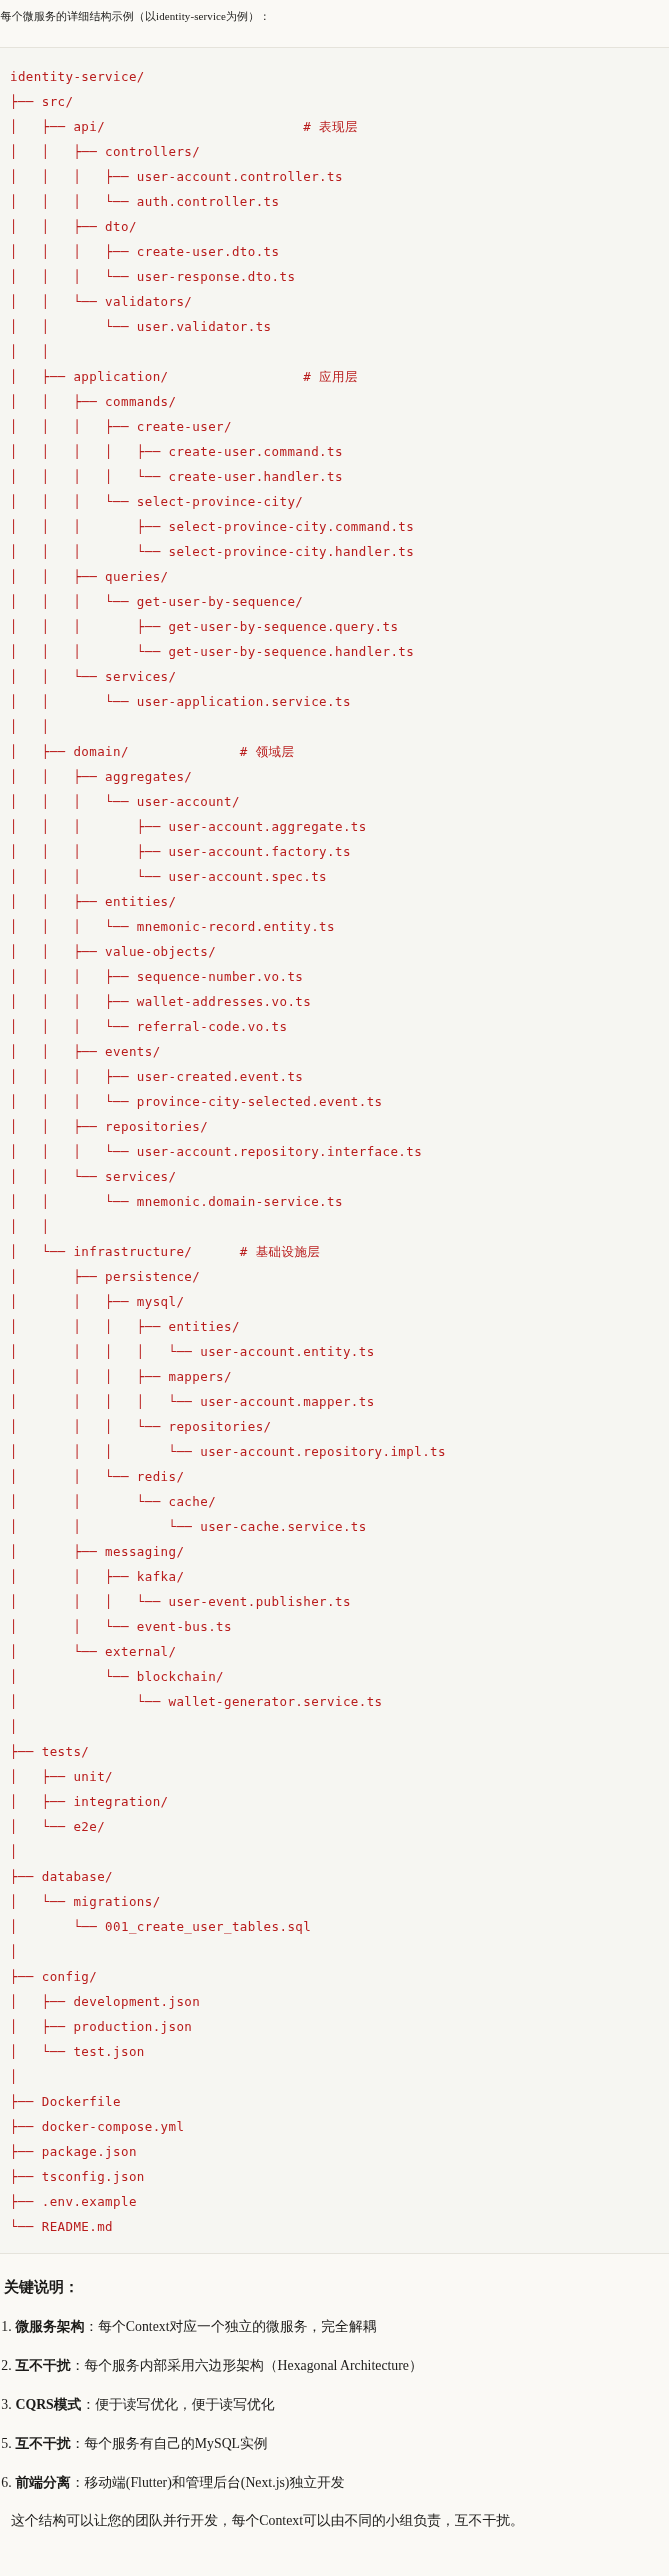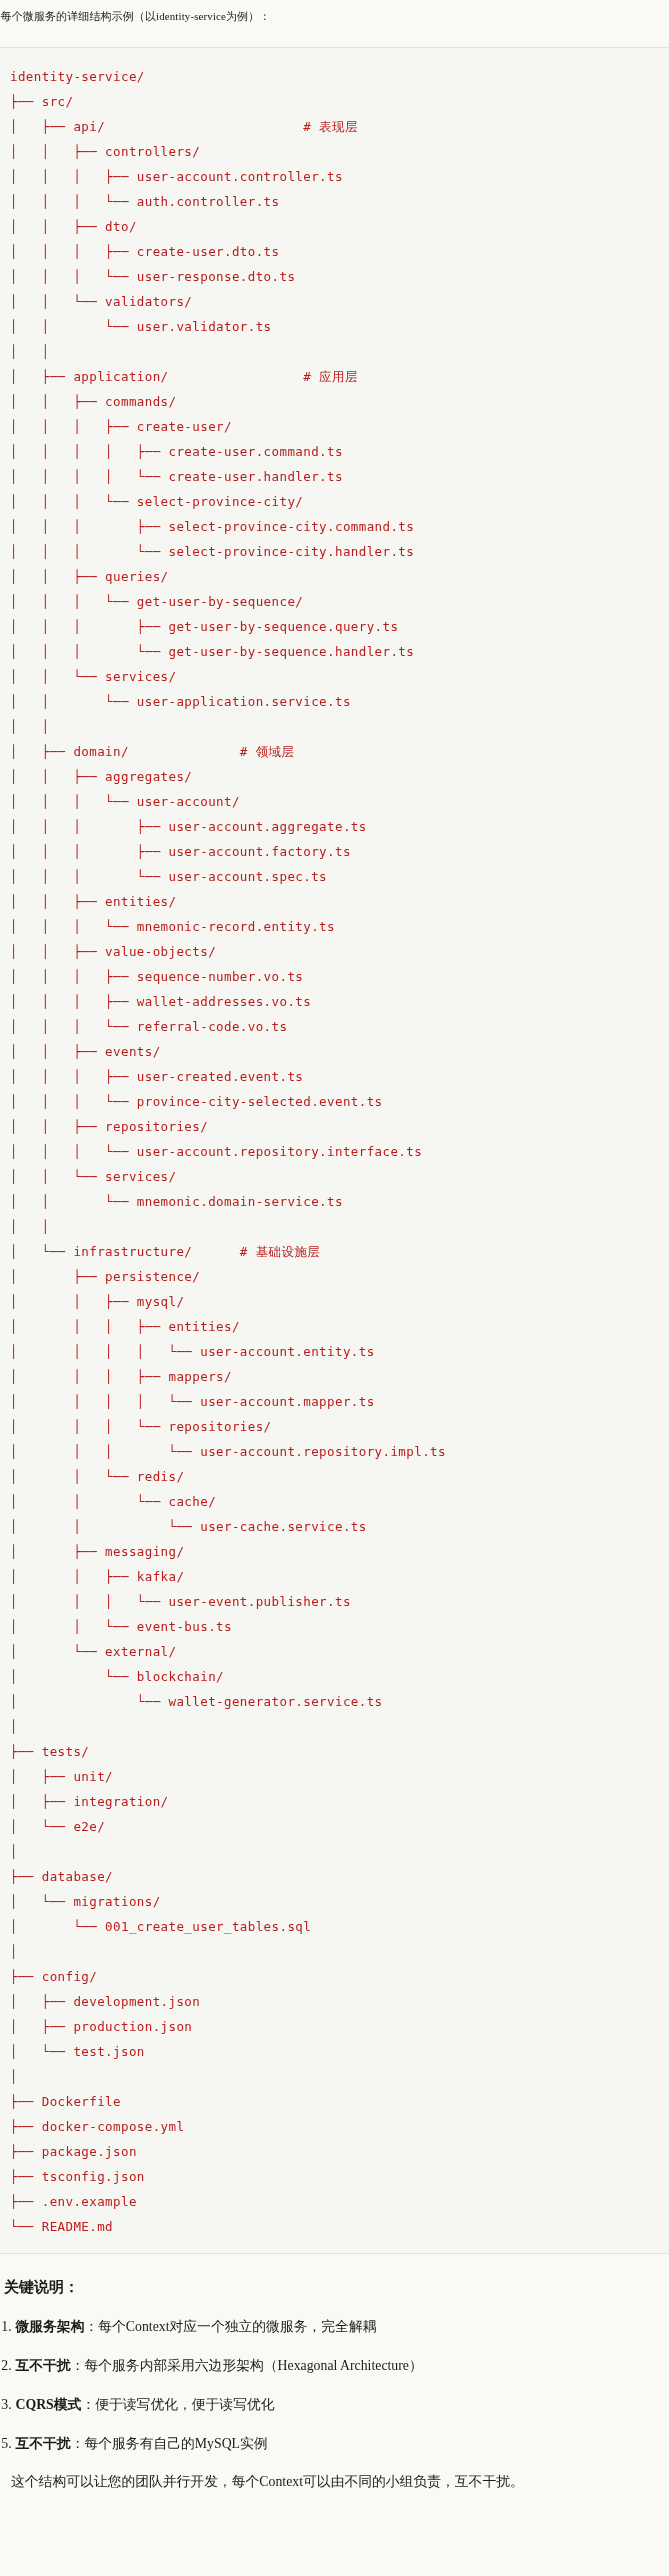--- a/index.html
+++ b/index.html
@@ -87,16 +87,17 @@
   <div class="file-tree"><div class="tree-line">identity-service/</div><div class="tree-line">├── src/</div><div class="tree-line">│   ├── api/                         # 表现层</div><div class="tree-line">│   │   ├── controllers/</div><div class="tree-line">│   │   │   ├── user-account.controller.ts</div><div class="tree-line">│   │   │   └── auth.controller.ts</div><div class="tree-line">│   │   ├── dto/</div><div class="tree-line">│   │   │   ├── create-user.dto.ts</div><div class="tree-line">│   │   │   └── user-response.dto.ts</div><div class="tree-line">│   │   └── validators/</div><div class="tree-line">│   │       └── user.validator.ts</div><div class="tree-line">│   │</div><div class="tree-line">│   ├── application/                 # 应用层</div><div class="tree-line">│   │   ├── commands/</div><div class="tree-line">│   │   │   ├── create-user/</div><div class="tree-line">│   │   │   │   ├── create-user.command.ts</div><div class="tree-line">│   │   │   │   └── create-user.handler.ts</div><div class="tree-line">│   │   │   └── select-province-city/</div><div class="tree-line">│   │   │       ├── select-province-city.command.ts</div><div class="tree-line">│   │   │       └── select-province-city.handler.ts</div><div class="tree-line">│   │   ├── queries/</div><div class="tree-line">│   │   │   └── get-user-by-sequence/</div><div class="tree-line">│   │   │       ├── get-user-by-sequence.query.ts</div><div class="tree-line">│   │   │       └── get-user-by-sequence.handler.ts</div><div class="tree-line">│   │   └── services/</div><div class="tree-line">│   │       └── user-application.service.ts</div><div class="tree-line">│   │</div><div class="tree-line">│   ├── domain/              # 领域层</div><div class="tree-line">│   │   ├── aggregates/</div><div class="tree-line">│   │   │   └── user-account/</div><div class="tree-line">│   │   │       ├── user-account.aggregate.ts</div><div class="tree-line">│   │   │       ├── user-account.factory.ts</div><div class="tree-line">│   │   │       └── user-account.spec.ts</div><div class="tree-line">│   │   ├── entities/</div><div class="tree-line">│   │   │   └── mnemonic-record.entity.ts</div><div class="tree-line">│   │   ├── value-objects/</div><div class="tree-line">│   │   │   ├── sequence-number.vo.ts</div><div class="tree-line">│   │   │   ├── wallet-addresses.vo.ts</div><div class="tree-line">│   │   │   └── referral-code.vo.ts</div><div class="tree-line">│   │   ├── events/</div><div class="tree-line">│   │   │   ├── user-created.event.ts</div><div class="tree-line">│   │   │   └── province-city-selected.event.ts</div><div class="tree-line">│   │   ├── repositories/</div><div class="tree-line">│   │   │   └── user-account.repository.interface.ts</div><div class="tree-line">│   │   └── services/</div><div class="tree-line">│   │       └── mnemonic.domain-service.ts</div><div class="tree-line">│   │</div><div class="tree-line">│   └── infrastructure/      # 基础设施层</div><div class="tree-line">│       ├── persistence/</div><div class="tree-line">│       │   ├── mysql/</div><div class="tree-line">│       │   │   ├── entities/</div><div class="tree-line">│       │   │   │   └── user-account.entity.ts</div><div class="tree-line">│       │   │   ├── mappers/</div><div class="tree-line">│       │   │   │   └── user-account.mapper.ts</div><div class="tree-line">│       │   │   └── repositories/</div><div class="tree-line">│       │   │       └── user-account.repository.impl.ts</div><div class="tree-line">│       │   └── redis/</div><div class="tree-line">│       │       └── cache/</div><div class="tree-line">│       │           └── user-cache.service.ts</div><div class="tree-line">│       ├── messaging/</div><div class="tree-line">│       │   ├── kafka/</div><div class="tree-line">│       │   │   └── user-event.publisher.ts</div><div class="tree-line">│       │   └── event-bus.ts</div><div class="tree-line">│       └── external/</div><div class="tree-line">│           └── blockchain/</div><div class="tree-line">│               └── wallet-generator.service.ts</div><div class="tree-line">│</div><div class="tree-line">├── tests/</div><div class="tree-line">│   ├── unit/</div><div class="tree-line">│   ├── integration/</div><div class="tree-line">│   └── e2e/</div><div class="tree-line">│</div><div class="tree-line">├── database/</div><div class="tree-line">│   └── migrations/</div><div class="tree-line">│       └── 001_create_user_tables.sql</div><div class="tree-line">│</div><div class="tree-line">├── config/</div><div class="tree-line">│   ├── development.json</div><div class="tree-line">│   ├── production.json</div><div class="tree-line">│   └── test.json</div><div class="tree-line">│</div><div class="tree-line">├── Dockerfile</div><div class="tree-line">├── docker-compose.yml</div><div class="tree-line">├── package.json</div><div class="tree-line">├── tsconfig.json</div><div class="tree-line">├── .env.example</div><div class="tree-line">└── README.md</div></div>
 </div>
 
 <h2 class="notes-heading">关键说明：</h2>
 
 <ol class="notes-list">
   <li><span class="note-number">1.</span><span class="note-term">微服务架构</span><span class="note-desc">：每个Context对应一个独立的微服务，完全解耦</span></li>
   <li><span class="note-number">2.</span><span class="note-term">互不干扰</span><span class="note-desc">：每个服务内部采用六边形架构（Hexagonal Architecture）</span></li>
   <li><span class="note-number">3.</span><span class="note-term">CQRS模式</span><span class="note-desc">：便于读写优化，便于读写优化</span></li>
   <li><span class="note-number">5.</span><span class="note-term">互不干扰</span><span class="note-desc">：每个服务有自己的MySQL实例</span></li>
+  <li><span class="note-number">6.</span><span class="note-term">前端分离</span><span class="note-desc">：移动端(Flutter)和管理后台(Next.js)独立开发</span></li>
 </ol>
 
 <p class="closing-paragraph">这个结构可以让您的团队并行开发，每个Context可以由不同的小组负责，互不干扰。</p>
 
 
 </body></html>

